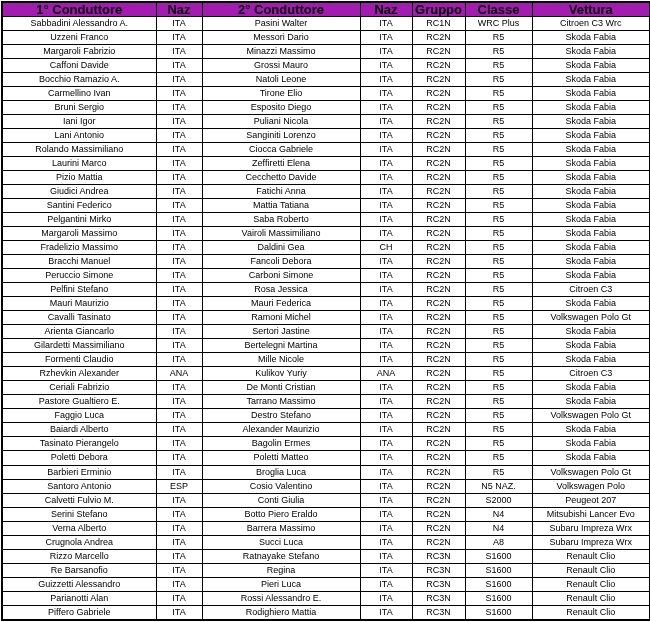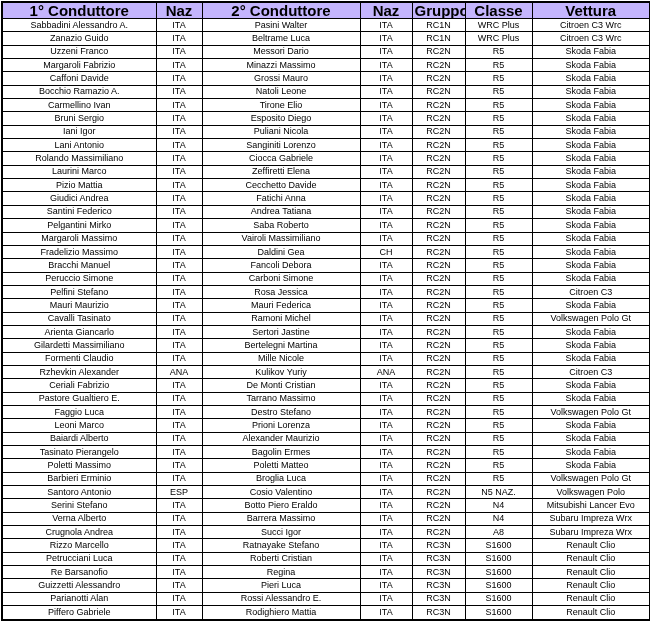--- a/index.html
+++ b/index.html
@@ -29,22 +29,22 @@
     border: 1px solid #000000;
     padding: 0 2px;
     text-align: center;
     vertical-align: middle;
     white-space: nowrap;
     overflow: hidden;
     line-height: 1;
     height: 12px;
   }
   table.entry-list th {
-    background: #c4b5fd;
-    font-size: 15px;
+    background: #a21caf;
+    font-size: 13px;
     font-weight: bold;
     color: #000000;
   }
   table.entry-list td {
     background: #ffffff;
     font-size: 9px;
     font-weight: normal;
     color: #000000;
   }
 </style>
@@ -77,29 +77,20 @@
         <tr>
           <td>Sabbadini Alessandro A.</td>
           <td>ITA</td>
           <td>Pasini Walter</td>
           <td>ITA</td>
           <td>RC1N</td>
           <td>WRC Plus</td>
           <td>Citroen C3 Wrc</td>
         </tr>
         <tr>
-          <td>Zanazio Guido</td>
-          <td>ITA</td>
-          <td>Beltrame Luca</td>
-          <td>ITA</td>
-          <td>RC1N</td>
-          <td>WRC Plus</td>
-          <td>Citroen C3 Wrc</td>
-        </tr>
-        <tr>
           <td>Uzzeni Franco</td>
           <td>ITA</td>
           <td>Messori Dario</td>
           <td>ITA</td>
           <td>RC2N</td>
           <td>R5</td>
           <td>Skoda Fabia</td>
         </tr>
         <tr>
           <td>Margaroli Fabrizio</td>
@@ -196,21 +187,21 @@
           <td>ITA</td>
           <td>Fatichi Anna</td>
           <td>ITA</td>
           <td>RC2N</td>
           <td>R5</td>
           <td>Skoda Fabia</td>
         </tr>
         <tr>
           <td>Santini Federico</td>
           <td>ITA</td>
-          <td>Andrea Tatiana</td>
+          <td>Mattia Tatiana</td>
           <td>ITA</td>
           <td>RC2N</td>
           <td>R5</td>
           <td>Skoda Fabia</td>
         </tr>
         <tr>
           <td>Pelgantini Mirko</td>
           <td>ITA</td>
           <td>Saba Roberto</td>
           <td>ITA</td>
@@ -338,48 +329,39 @@
         <tr>
           <td>Faggio Luca</td>
           <td>ITA</td>
           <td>Destro Stefano</td>
           <td>ITA</td>
           <td>RC2N</td>
           <td>R5</td>
           <td>Volkswagen Polo Gt</td>
         </tr>
         <tr>
-          <td>Leoni Marco</td>
-          <td>ITA</td>
-          <td>Prioni Lorenza</td>
-          <td>ITA</td>
-          <td>RC2N</td>
-          <td>R5</td>
-          <td>Skoda Fabia</td>
-        </tr>
-        <tr>
           <td>Baiardi Alberto</td>
           <td>ITA</td>
           <td>Alexander Maurizio</td>
           <td>ITA</td>
           <td>RC2N</td>
           <td>R5</td>
           <td>Skoda Fabia</td>
         </tr>
         <tr>
           <td>Tasinato Pierangelo</td>
           <td>ITA</td>
           <td>Bagolin Ermes</td>
           <td>ITA</td>
           <td>RC2N</td>
           <td>R5</td>
           <td>Skoda Fabia</td>
         </tr>
         <tr>
-          <td>Poletti Massimo</td>
+          <td>Poletti Debora</td>
           <td>ITA</td>
           <td>Poletti Matteo</td>
           <td>ITA</td>
           <td>RC2N</td>
           <td>R5</td>
           <td>Skoda Fabia</td>
         </tr>
         <tr>
           <td>Barbieri Erminio</td>
           <td>ITA</td>
@@ -392,59 +374,59 @@
         <tr>
           <td>Santoro Antonio</td>
           <td>ESP</td>
           <td>Cosio Valentino</td>
           <td>ITA</td>
           <td>RC2N</td>
           <td>N5 NAZ.</td>
           <td>Volkswagen Polo</td>
         </tr>
         <tr>
+          <td>Calvetti Fulvio M.</td>
+          <td>ITA</td>
+          <td>Conti Giulia</td>
+          <td>ITA</td>
+          <td>RC2N</td>
+          <td>S2000</td>
+          <td>Peugeot 207</td>
+        </tr>
+        <tr>
           <td>Serini Stefano</td>
           <td>ITA</td>
           <td>Botto Piero Eraldo</td>
           <td>ITA</td>
           <td>RC2N</td>
           <td>N4</td>
           <td>Mitsubishi Lancer Evo</td>
         </tr>
         <tr>
           <td>Verna Alberto</td>
           <td>ITA</td>
           <td>Barrera Massimo</td>
           <td>ITA</td>
           <td>RC2N</td>
           <td>N4</td>
           <td>Subaru Impreza Wrx</td>
         </tr>
         <tr>
           <td>Crugnola Andrea</td>
           <td>ITA</td>
-          <td>Succi Igor</td>
+          <td>Succi Luca</td>
           <td>ITA</td>
           <td>RC2N</td>
           <td>A8</td>
           <td>Subaru Impreza Wrx</td>
         </tr>
         <tr>
           <td>Rizzo Marcello</td>
           <td>ITA</td>
           <td>Ratnayake Stefano</td>
-          <td>ITA</td>
-          <td>RC3N</td>
-          <td>S1600</td>
-          <td>Renault Clio</td>
-        </tr>
-        <tr>
-          <td>Petrucciani Luca</td>
-          <td>ITA</td>
-          <td>Roberti Cristian</td>
           <td>ITA</td>
           <td>RC3N</td>
           <td>S1600</td>
           <td>Renault Clio</td>
         </tr>
         <tr>
           <td>Re Barsanofio</td>
           <td>ITA</td>
           <td>Regina</td>
           <td>ITA</td>

